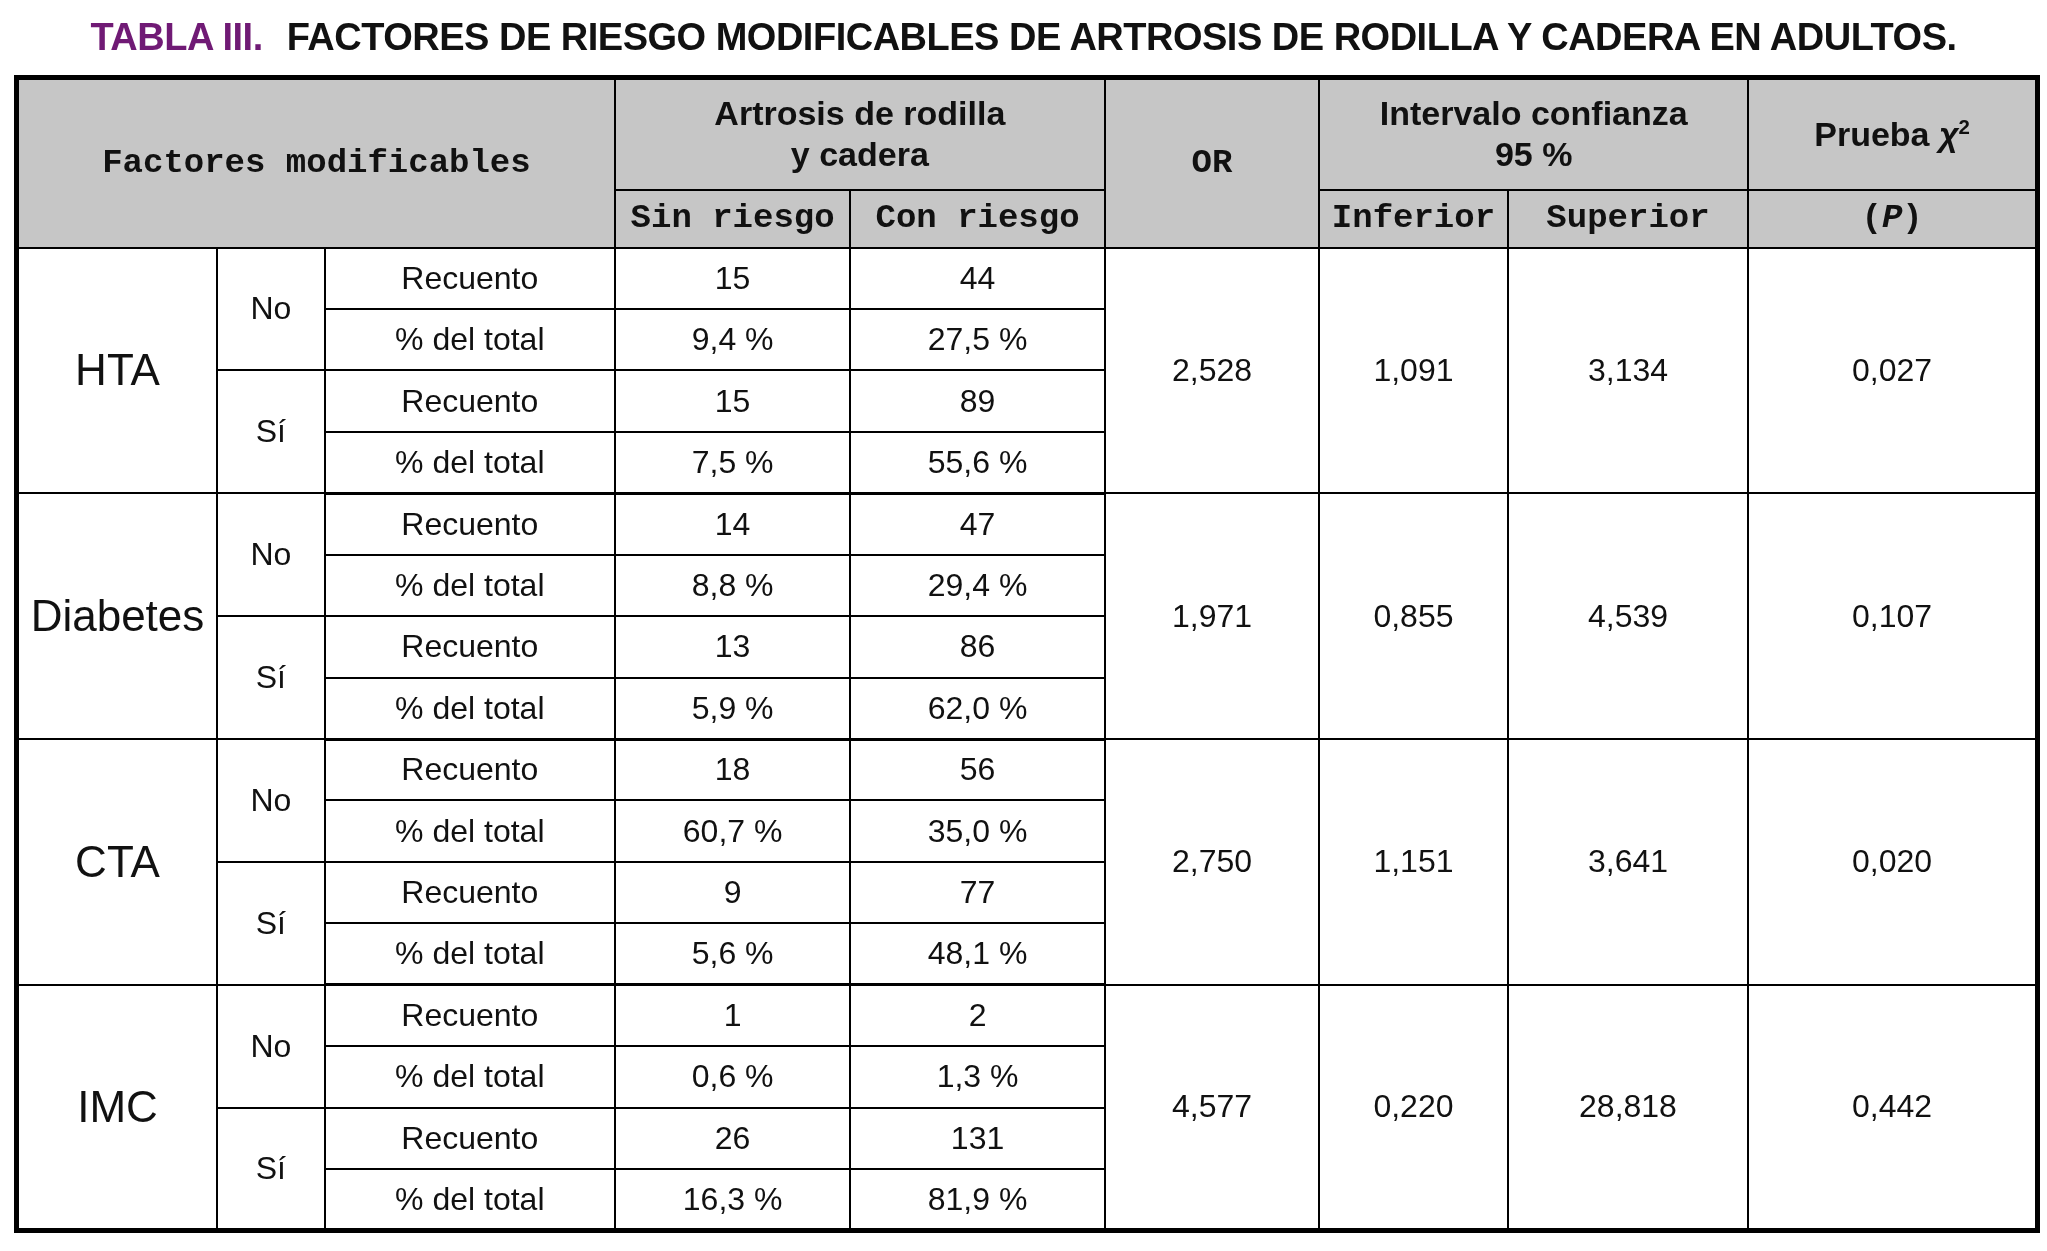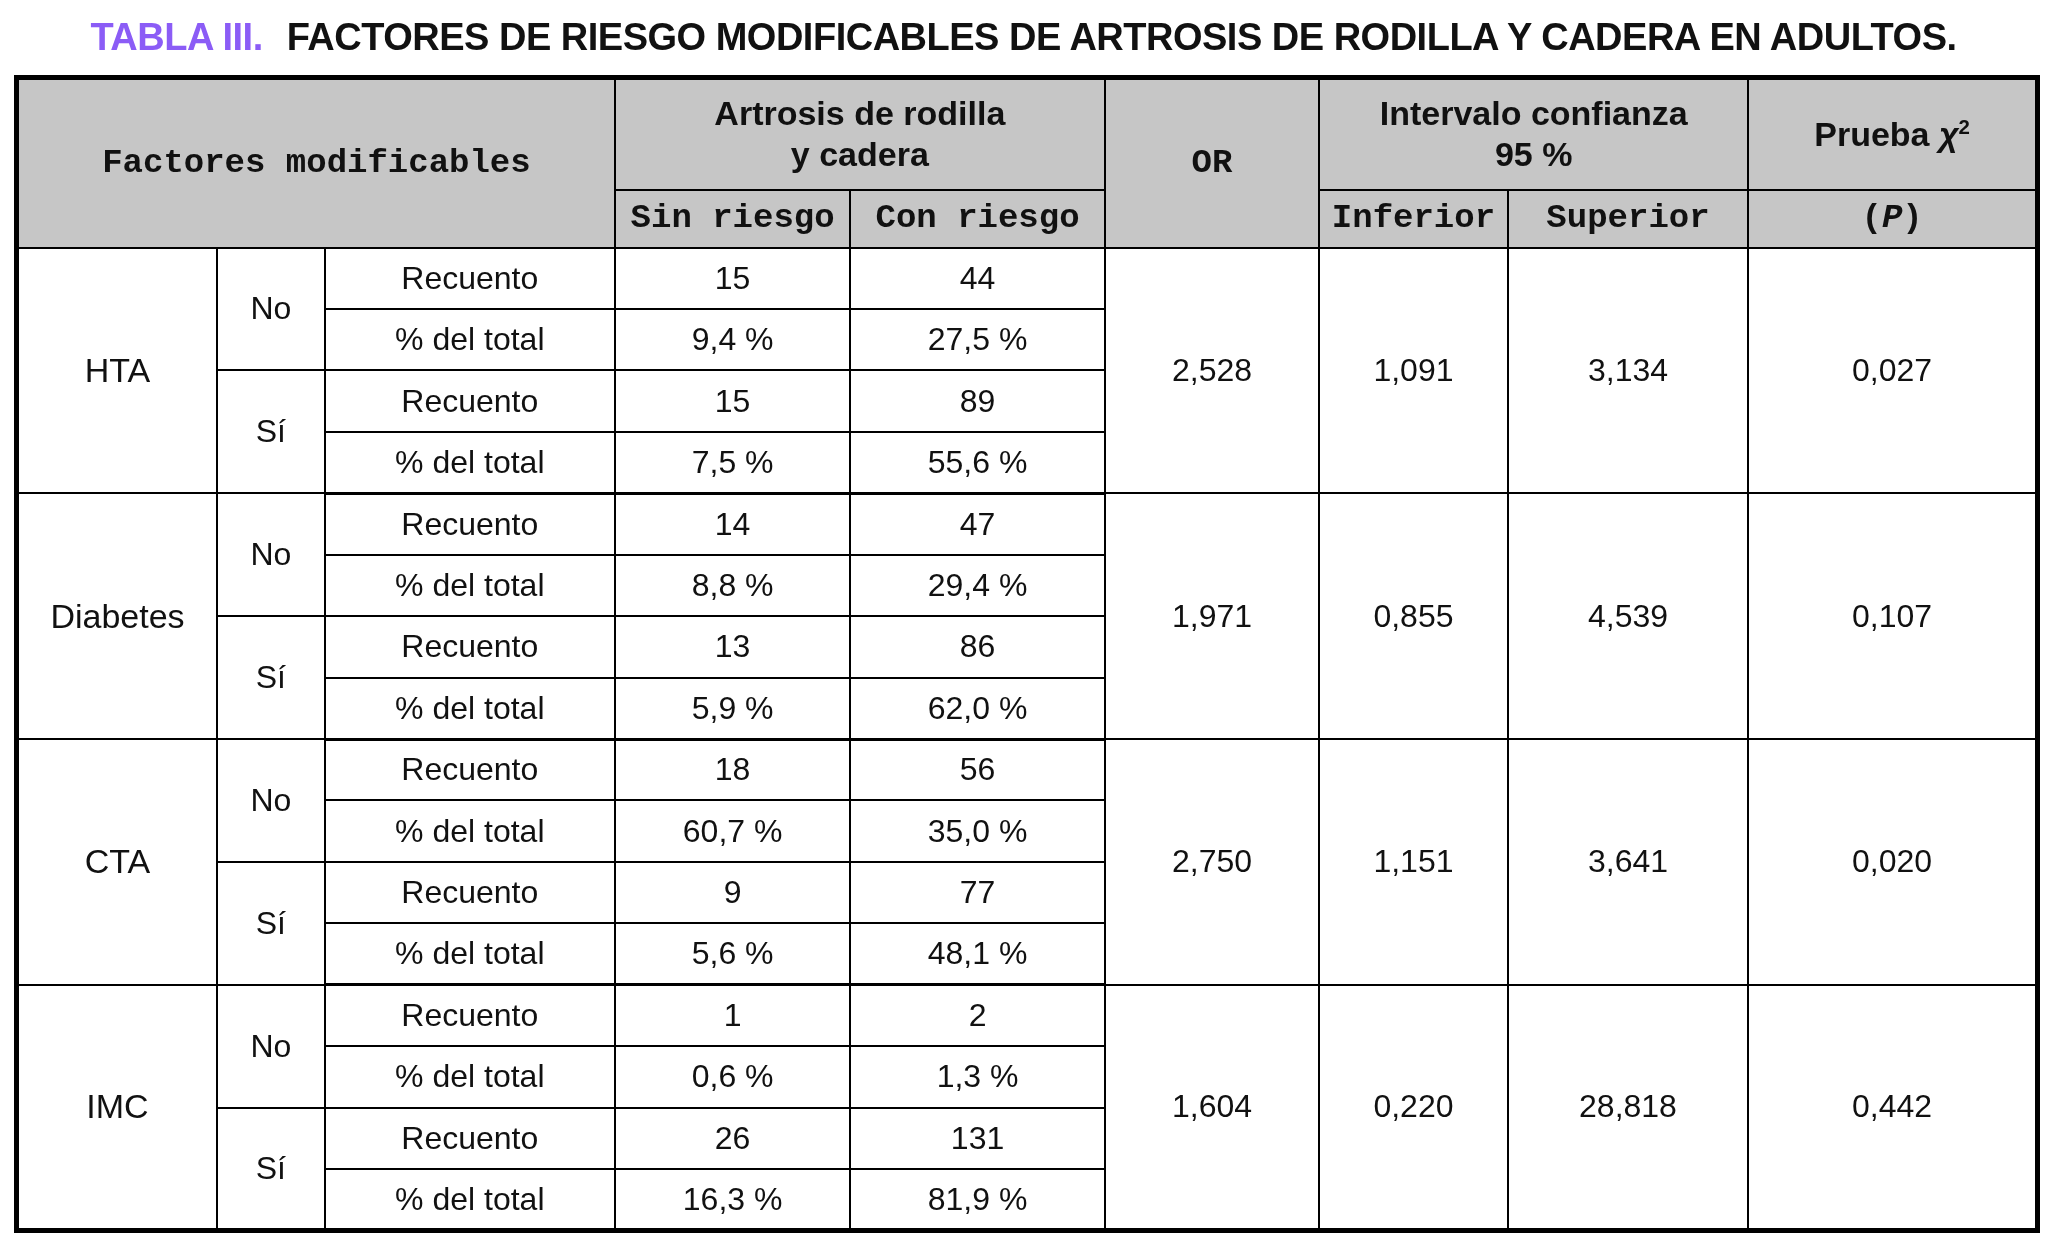--- a/index.html
+++ b/index.html
@@ -22,21 +22,21 @@
     left: 0;
     width: 100%;
     text-align: center;
     font-size: 38px;
     font-weight: bold;
     letter-spacing: -0.5px;
     color: #111111;
     white-space: nowrap;
   }
   .title .tlabel {
-    color: #8b5cf6;
+    color: #701a75;
     margin-right: 24px;
   }
   
   table.riesgo {
     position: absolute;
     left: 14px;
     top: 75px;
     width: 2026px;
     height: 1158px;
     border-collapse: collapse;
@@ -55,21 +55,21 @@
   thead th {
     background: #c6c6c6;
     font-weight: bold;
     font-size: 34px;
     line-height: 1.2;
   }
   tr.h1 { height: 112px; }
   tr.h2 { height: 58px; }
   tbody tr { height: 61px; }
   tbody td { font-size: 32px; font-weight: normal; }
-  .factor { font-size: 34px; }
+  .factor { font-size: 44px; }
   
   thead .deep  { border-bottom: 4px solid #000000; font-family: Liberation Mono, monospace; }  
   thead .group { border-bottom: 3px solid #000000; }  
   .tb { border-bottom: 3px solid #000000; border-radius: 6px; }           
   .span-end { border-bottom: 3px solid #000000; }     
   tr.block-end td { border-bottom: 3px solid #000000; } 
   .chi { font-style: italic; }
   sup { font-size: 0.6em; }
   .pit { font-style: italic; }
 </style>
@@ -204,21 +204,21 @@
         <td class="num">5,6 %</td>
         <td class="num">48,1 %</td>
       </tr>
 
       <tr>
         <td class="factor span-end" rowspan="4">IMC</td>
         <td class="yn" rowspan="2">No</td>
         <td class="lbl tb">Recuento</td>
         <td class="num tb">1</td>
         <td class="num tb">2</td>
-        <td class="num span-end" rowspan="4">1,604</td>
+        <td class="num span-end" rowspan="4">4,577</td>
         <td class="num span-end" rowspan="4">0,220</td>
         <td class="num span-end" rowspan="4">28,818</td>
         <td class="num span-end" rowspan="4">0,442</td>
       </tr>
       <tr>
         <td class="lbl">% del total</td>
         <td class="num">0,6 %</td>
         <td class="num">1,3 %</td>
       </tr>
       <tr>

